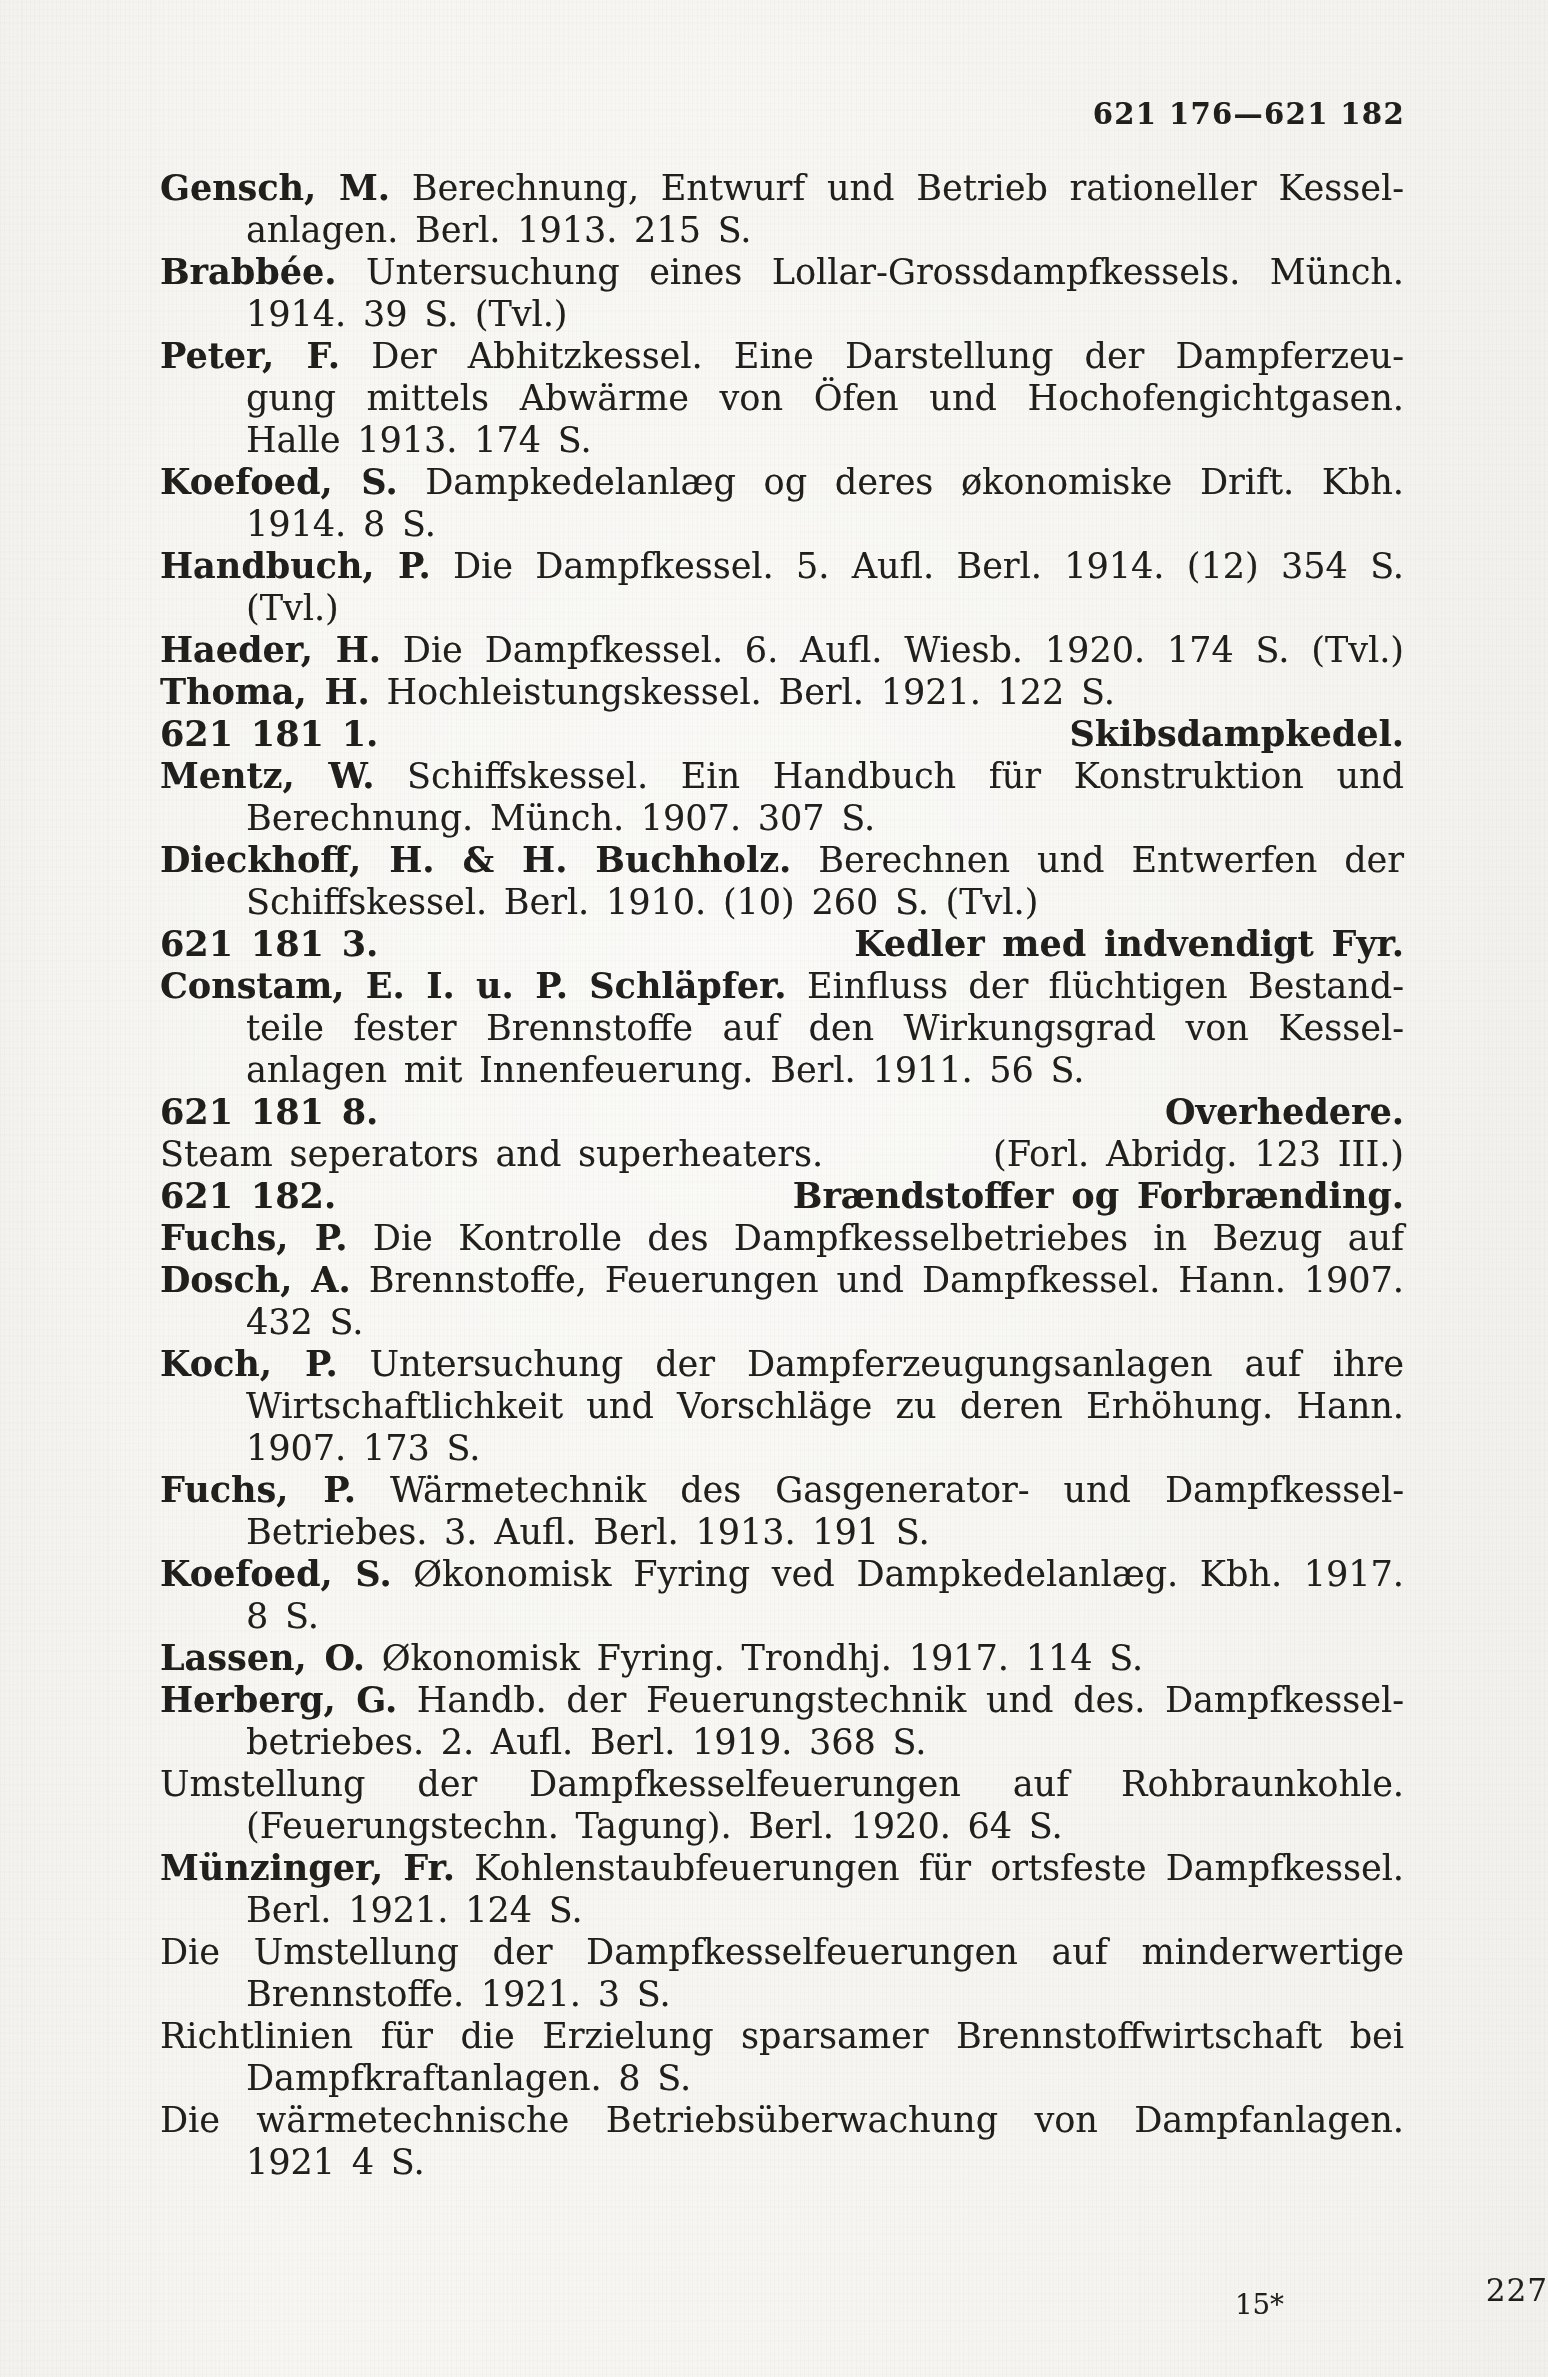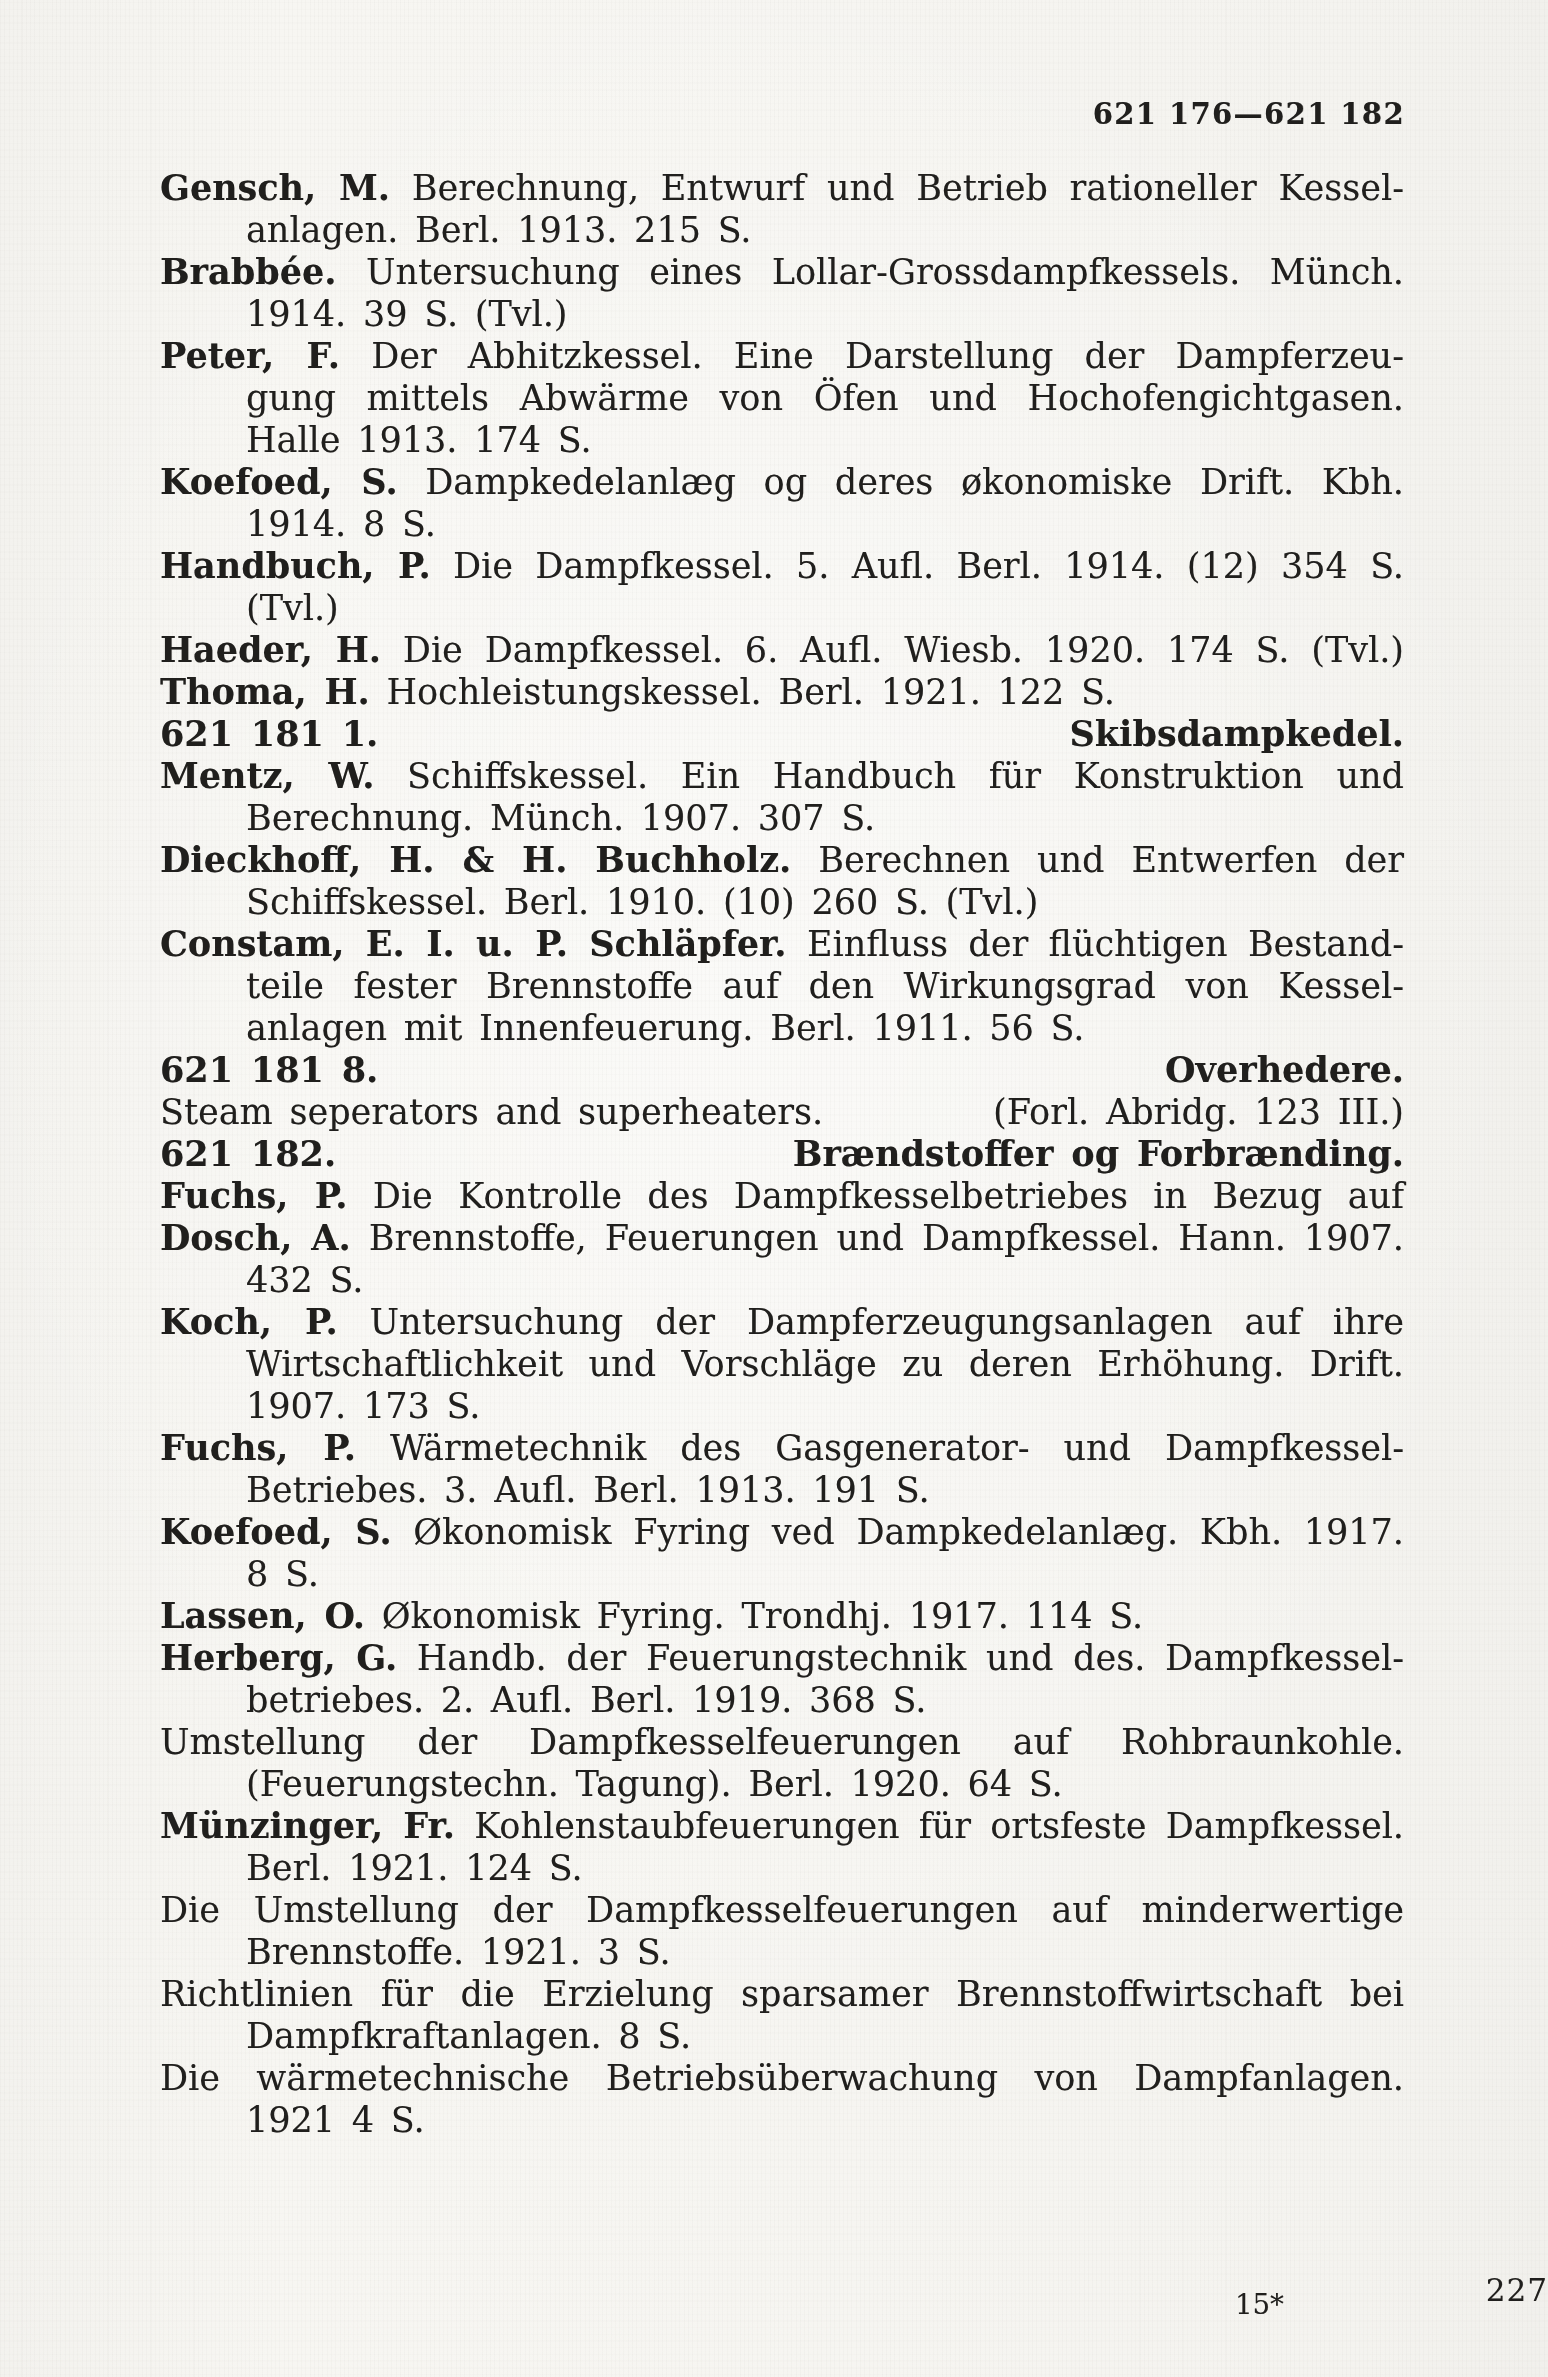--- a/index.html
+++ b/index.html
@@ -94,40 +94,44 @@
       <div class="line just"><span class="author">Haeder, H.</span> Die Dampfkessel. 6. Aufl. Wiesb. 1920. 174 S. (Tvl.)</div>
       <div class="line"><span class="author">Thoma, H.</span> Hochleistungskessel. Berl. 1921. 122 S.</div>
       <div class="line section">
         <span class="num">621 181 1.</span>
         <span class="title">Skibsdampkedel.</span>
       </div>
       <div class="line just"><span class="author">Mentz, W.</span> Schiffskessel. Ein Handbuch für Konstruktion und</div>
       <div class="line indent">Berechnung. Münch. 1907. 307 S.</div>
       <div class="line just"><span class="author">Dieckhoff, H. &amp; H. Buchholz.</span> Berechnen und Entwerfen der</div>
       <div class="line indent">Schiffskessel. Berl. 1910. (10) 260 S. (Tvl.)</div>
+      <div class="line section">
+        <span class="num">621 181 3.</span>
+        <span class="title">Kedler med indvendigt Fyr.</span>
+      </div>
       <div class="line just"><span class="author">Constam, E. I. u. P. Schläpfer.</span> Einfluss der flüchtigen Bestand-</div>
       <div class="line indent just">teile fester Brennstoffe auf den Wirkungsgrad von Kessel-</div>
       <div class="line indent">anlagen mit Innenfeuerung. Berl. 1911. 56 S.</div>
       <div class="line section">
         <span class="num">621 181 8.</span>
         <span class="title">Overhedere.</span>
       </div>
       <div class="line split">
         <span class="left">Steam seperators and superheaters.</span>
         <span class="right">(Forl. Abridg. 123 III.)</span>
       </div>
       <div class="line section">
         <span class="num">621 182.</span>
         <span class="title">Brændstoffer og Forbrænding.</span>
       </div>
       <div class="line just"><span class="author">Fuchs, P.</span> Die Kontrolle des Dampfkesselbetriebes in Bezug auf</div>
       <div class="line just"><span class="author">Dosch, A.</span> Brennstoffe, Feuerungen und Dampfkessel. Hann. 1907.</div>
       <div class="line indent">432 S.</div>
       <div class="line just"><span class="author">Koch, P.</span> Untersuchung der Dampferzeugungsanlagen auf ihre</div>
-      <div class="line indent just">Wirtschaftlichkeit und Vorschläge zu deren Erhöhung. Drift.</div>
+      <div class="line indent just">Wirtschaftlichkeit und Vorschläge zu deren Erhöhung. Hann.</div>
       <div class="line indent">1907. 173 S.</div>
       <div class="line just"><span class="author">Fuchs, P.</span> Wärmetechnik des Gasgenerator- und Dampfkessel-</div>
       <div class="line indent">Betriebes. 3. Aufl. Berl. 1913. 191 S.</div>
       <div class="line just"><span class="author">Koefoed, S.</span> Økonomisk Fyring ved Dampkedelanlæg. Kbh. 1917.</div>
       <div class="line indent">8 S.</div>
       <div class="line"><span class="author">Lassen, O.</span> Økonomisk Fyring. Trondhj. 1917. 114 S.</div>
       <div class="line just"><span class="author">Herberg, G.</span> Handb. der Feuerungstechnik und des. Dampfkessel-</div>
       <div class="line indent">betriebes. 2. Aufl. Berl. 1919. 368 S.</div>
       <div class="line just">Umstellung der Dampfkesselfeuerungen auf Rohbraunkohle.</div>
       <div class="line indent">(Feuerungstechn. Tagung). Berl. 1920. 64 S.</div>

